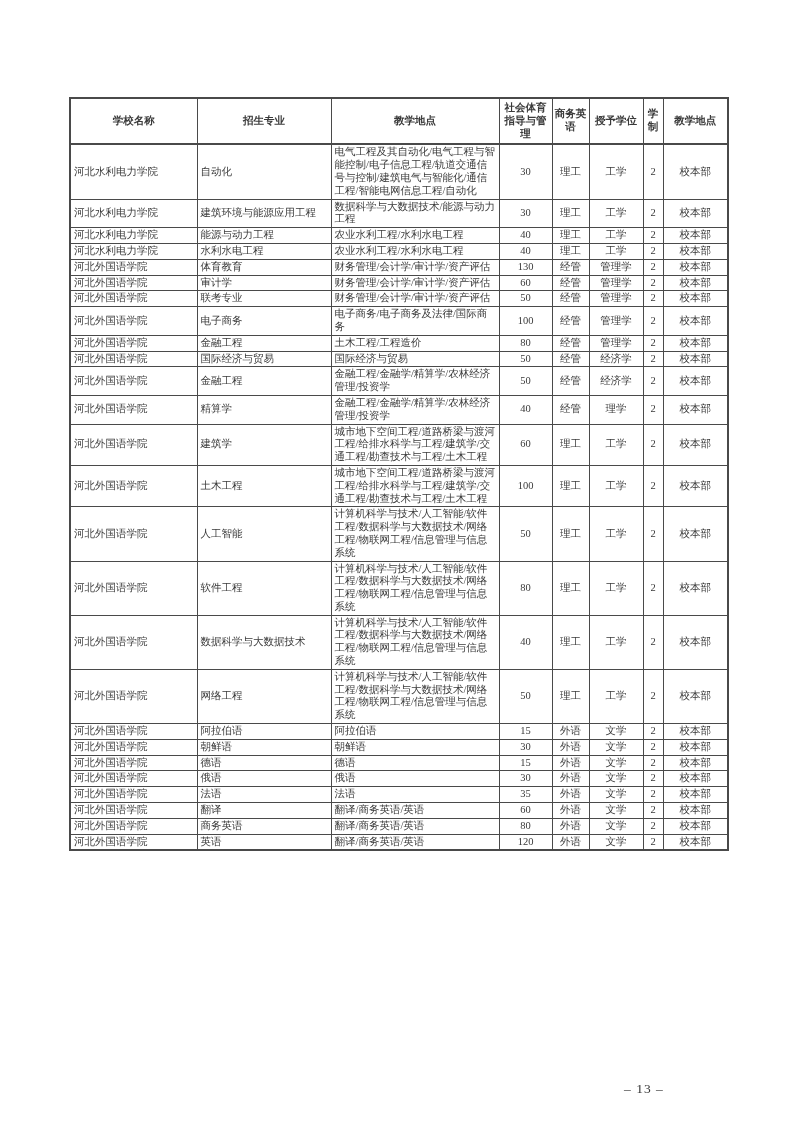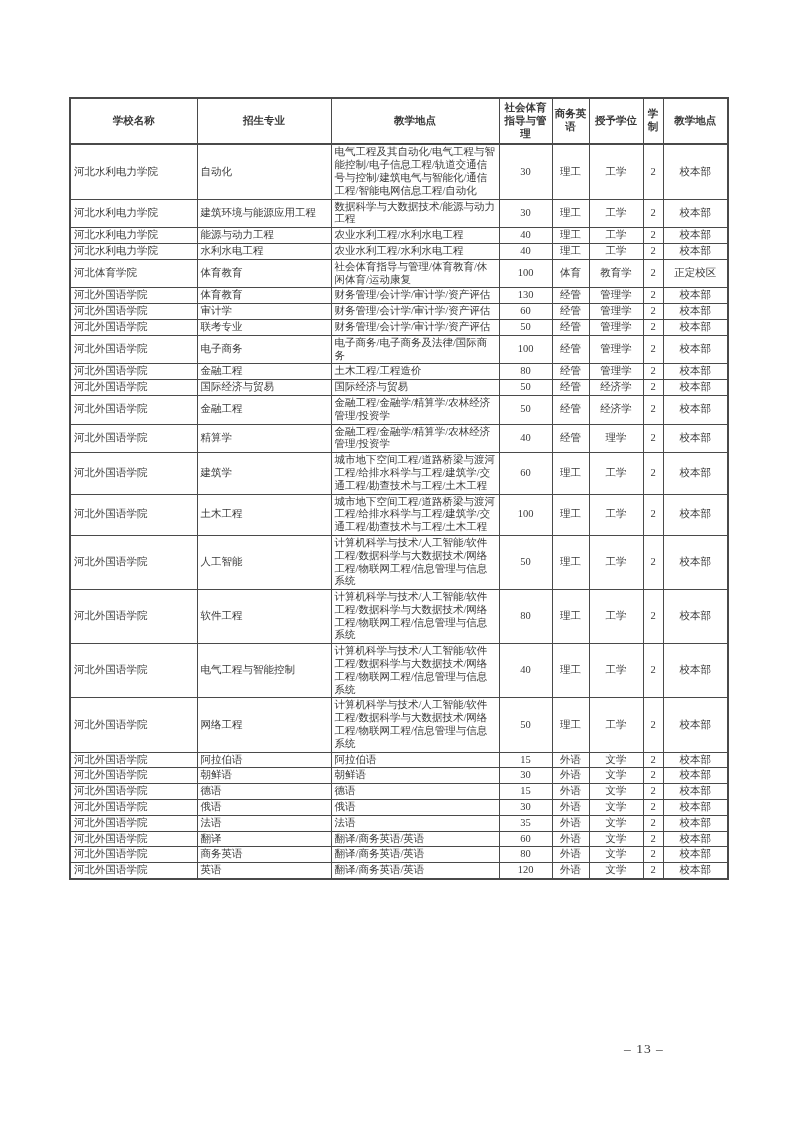--- a/index.html
+++ b/index.html
@@ -41,21 +41,21 @@
     text-align: center;
     padding: 3px 1px;
     height: 36px;
     border-bottom: 2px solid #4a4a4a;
   }
   td.l { text-align: left; }
   td.c { text-align: center; }
   .pagenum {
     position: absolute;
     left: 624px;
-    top: 1041px;
+    top: 1081px;
     font-size: 13.5px;
     color: #333333;
     letter-spacing: 1px;
   }
 </style>
 </head>
 <body>
 
 <div class="page">
 
@@ -117,30 +117,20 @@
       <td class="l">河北水利电力学院</td>
       <td class="l">水利水电工程</td>
       <td class="l">农业水利工程/水利水电工程</td>
       <td class="c">40</td>
       <td class="c">理工</td>
       <td class="c">工学</td>
       <td class="c">2</td>
       <td class="c">校本部</td>
     </tr>
         <tr>
-      <td class="l">河北体育学院</td>
-      <td class="l">体育教育</td>
-      <td class="l">社会体育指导与管理/体育教育/休闲体育/运动康复</td>
-      <td class="c">100</td>
-      <td class="c">体育</td>
-      <td class="c">教育学</td>
-      <td class="c">2</td>
-      <td class="c">正定校区</td>
-    </tr>
-        <tr>
       <td class="l">河北外国语学院</td>
       <td class="l">体育教育</td>
       <td class="l">财务管理/会计学/审计学/资产评估</td>
       <td class="c">130</td>
       <td class="c">经管</td>
       <td class="c">管理学</td>
       <td class="c">2</td>
       <td class="c">校本部</td>
     </tr>
         <tr>
@@ -248,21 +238,21 @@
       <td class="l">软件工程</td>
       <td class="l">计算机科学与技术/人工智能/软件工程/数据科学与大数据技术/网络工程/物联网工程/信息管理与信息系统</td>
       <td class="c">80</td>
       <td class="c">理工</td>
       <td class="c">工学</td>
       <td class="c">2</td>
       <td class="c">校本部</td>
     </tr>
         <tr>
       <td class="l">河北外国语学院</td>
-      <td class="l">电气工程与智能控制</td>
+      <td class="l">数据科学与大数据技术</td>
       <td class="l">计算机科学与技术/人工智能/软件工程/数据科学与大数据技术/网络工程/物联网工程/信息管理与信息系统</td>
       <td class="c">40</td>
       <td class="c">理工</td>
       <td class="c">工学</td>
       <td class="c">2</td>
       <td class="c">校本部</td>
     </tr>
         <tr>
       <td class="l">河北外国语学院</td>
       <td class="l">网络工程</td>

